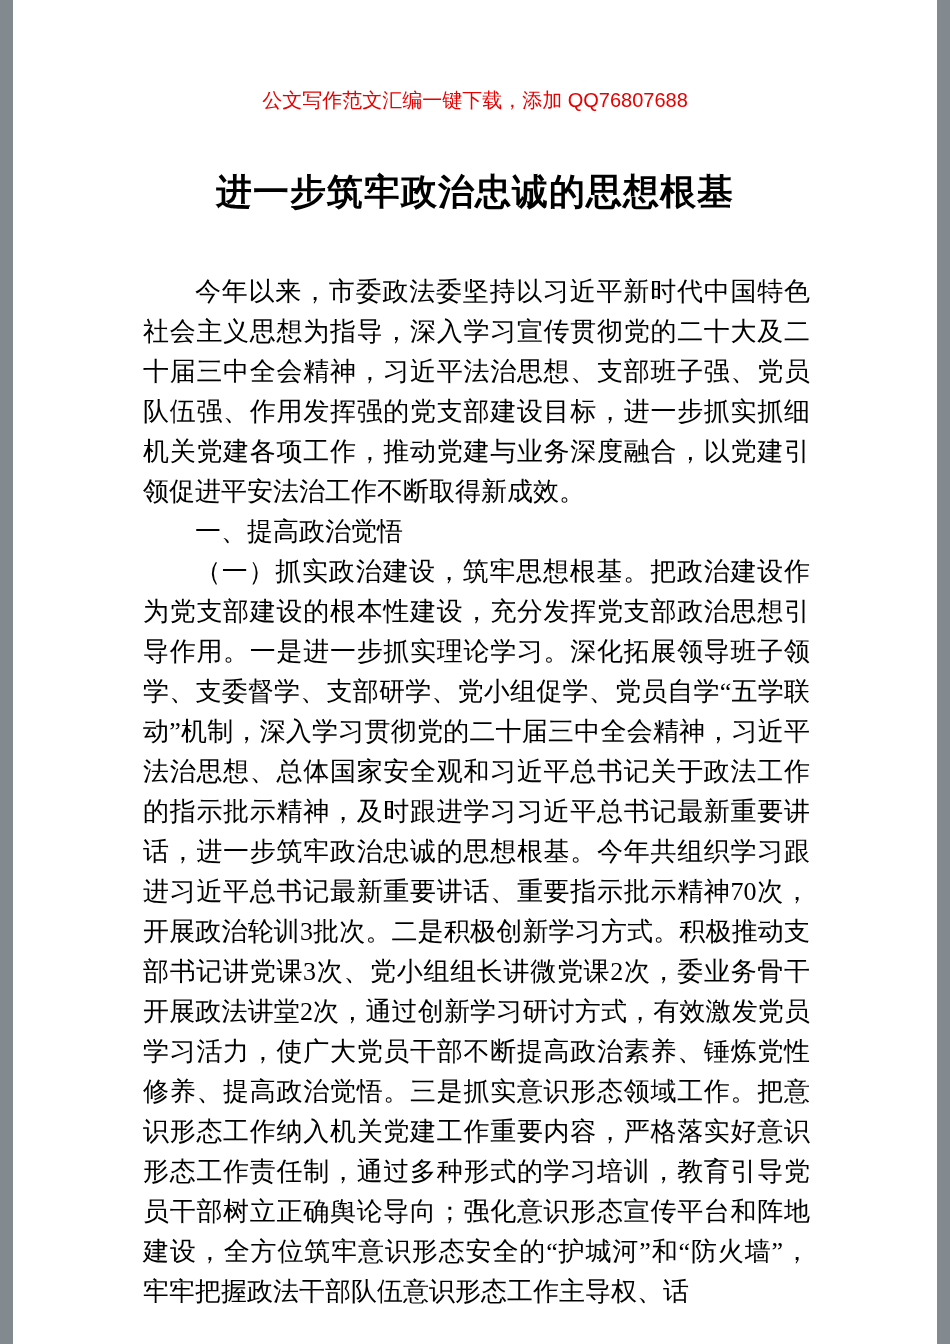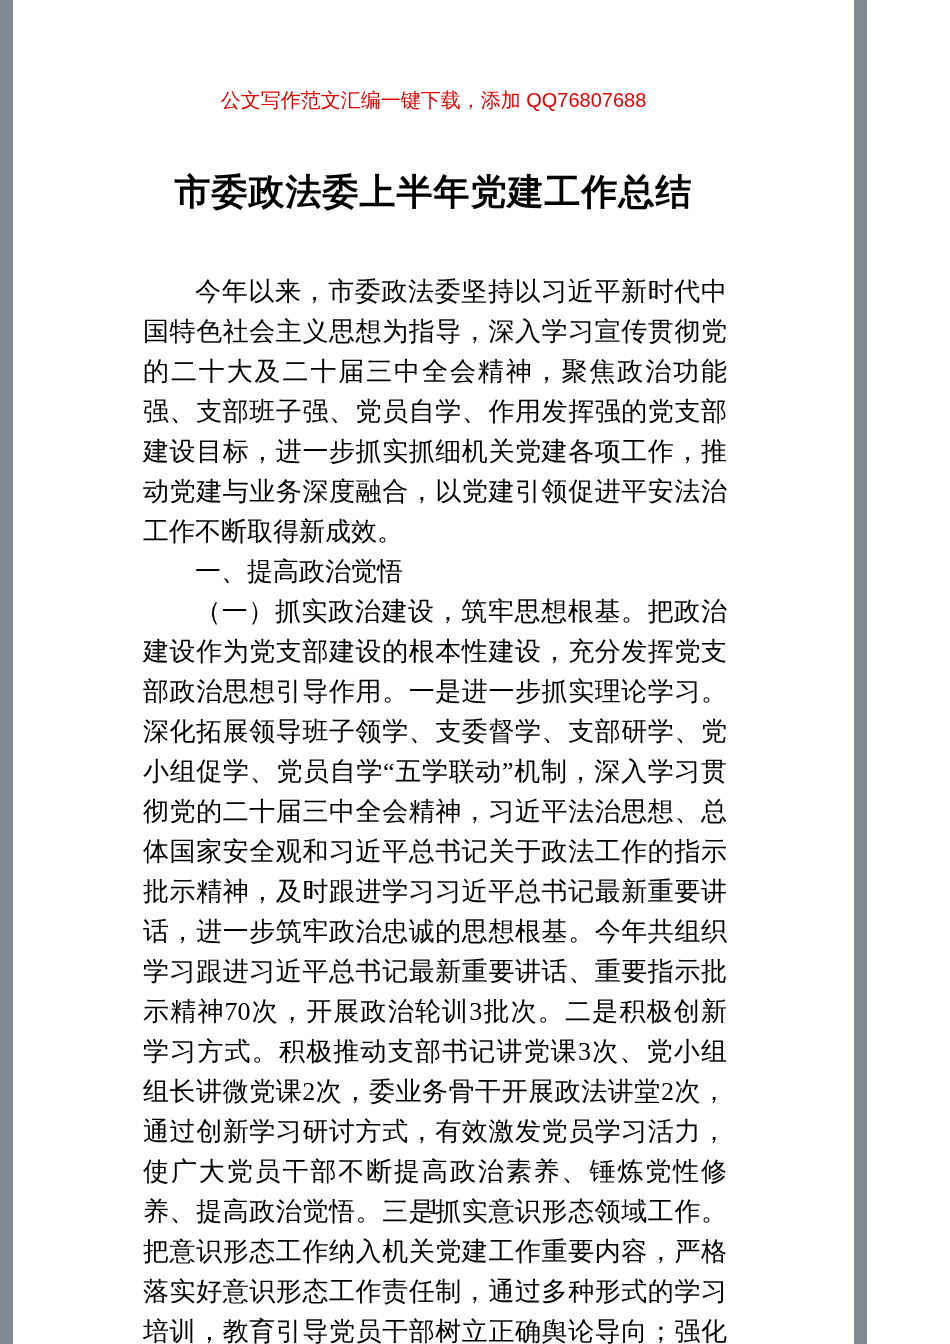--- a/index.html
+++ b/index.html
@@ -7,21 +7,21 @@
       padding: 0;
       width: 950px;
       height: 1344px;
       background: #ffffff;
       overflow: hidden;
       font-family: "Liberation Serif", "DejaVu Serif", serif;
       color: #000000;
     }
     .page {
       position: relative;
-      width: 867px;
+      width: 950px;
       height: 1344px;
       background: #ffffff;
     }
     .side-strip {
       position: absolute;
       top: 0;
       bottom: 0;
       width: 13px;
       background: #828a90;
     }
@@ -68,23 +68,23 @@
 </head>
 <body>
 
 <div class="page">
 
   <div class="side-strip left"></div>
   <div class="side-strip right"></div>
 
   <div class="header-notice">公文写作范文汇编一键下载，添加 QQ76807688</div>
 
-  <h1 class="doc-title">市委政法委上半年党建工作总结</h1>
+  <h1 class="doc-title">进一步筑牢政治忠诚的思想根基</h1>
 
   <div class="doc-body">
-    <p>今年以来，市委政法委坚持以习近平新时代中国特色社会主义思想为指导，深入学习宣传贯彻党的二十大及二十届三中全会精神，聚焦政治功能强、支部班子强、党员自学、作用发挥强的党支部建设目标，进一步抓实抓细机关党建各项工作，推动党建与业务深度融合，以党建引领促进平安法治工作不断取得新成效。</p>
+    <p>今年以来，市委政法委坚持以习近平新时代中国特色社会主义思想为指导，深入学习宣传贯彻党的二十大及二十届三中全会精神，习近平法治思想、支部班子强、党员队伍强、作用发挥强的党支部建设目标，进一步抓实抓细机关党建各项工作，推动党建与业务深度融合，以党建引领促进平安法治工作不断取得新成效。</p>
     <p>一、提高政治觉悟</p>
     <p>（一）抓实政治建设，筑牢思想根基。把政治建设作为党支部建设的根本性建设，充分发挥党支部政治思想引导作用。一是进一步抓实理论学习。深化拓展领导班子领学、支委督学、支部研学、党小组促学、党员自学“五学联动”机制，深入学习贯彻党的二十届三中全会精神，习近平法治思想、总体国家安全观和习近平总书记关于政法工作的指示批示精神，及时跟进学习习近平总书记最新重要讲话，进一步筑牢政治忠诚的思想根基。今年共组织学习跟进习近平总书记最新重要讲话、重要指示批示精神70次，开展政治轮训3批次。二是积极创新学习方式。积极推动支部书记讲党课3次、党小组组长讲微党课2次，委业务骨干开展政法讲堂2次，通过创新学习研讨方式，有效激发党员学习活力，使广大党员干部不断提高政治素养、锤炼党性修养、提高政治觉悟。三是抓实意识形态领域工作。把意识形态工作纳入机关党建工作重要内容，严格落实好意识形态工作责任制，通过多种形式的学习培训，教育引导党员干部树立正确舆论导向；强化意识形态宣传平台和阵地建设，全方位筑牢意识形态安全的“护城河”和“防火墙”，牢牢把握政法干部队伍意识形态工作主导权、话</p>
   </div>
 
   <div class="page-number">1</div>
 
 </div>
 
 </body></html>

